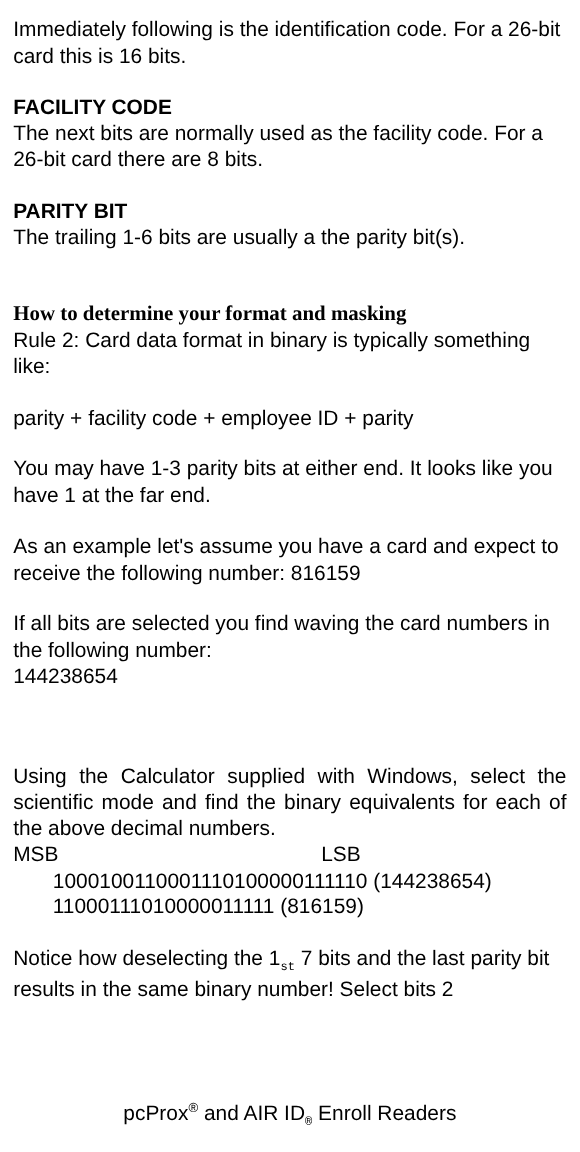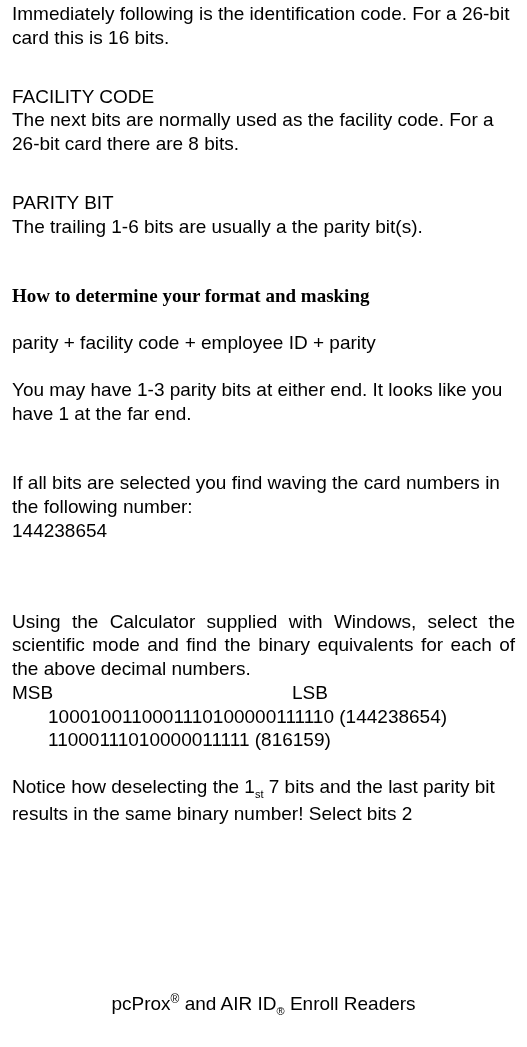--- a/index.html
+++ b/index.html
@@ -12,85 +12,87 @@
       height: 1047px;
       background: #ffffff;
       font-family: Arial, Helvetica, sans-serif;
       font-size: 19px;
       color: #000000;
       padding: 0 12px;
       position: relative;
       line-height: 1.25;
     }
     .content {
-      padding-top: 2px;
+      padding-top: 16px;
     }
     p {
       margin: 0;
     }
     .gap {
       height: 23px;
     }
     .section-title {
-      font-weight: normal;
-      margin-top: 12px;
+      font-weight: bold;
     }
     .bold {
       font-weight: bold;
       font-family: Liberation Serif, serif;
     }
     .msb-lsb {
       display: flex;
     }
     .msb {
       width: 280px;
     }
     .binary {
       padding-left: 36px;
     }
     .justify {
       text-align: justify;
       margin-top: 44px;
     }
     .footer {
       position: absolute;
-      bottom: 28px;
+      bottom: 18px;
       width: 100%;
       left: 0;
       text-align: center;
       font-size: 19px;
     }
     .sup {
       font-size: 12px;
       vertical-align: super;
     }
     .sub {
       font-size: 11px;
       vertical-align: sub;
+      font-family: Liberation Mono, monospace;
     }
   </style>
 </head>
 <body>
 
 <div class="content">
   <p>Immediately following is the identification code. For a 26-bit card this is 16 bits.</p>
   <div class="gap"></div>
   <p class="section-title">FACILITY CODE</p>
   <p>The next bits are normally used as the facility code. For a 26-bit card there are 8 bits.</p>
   <div class="gap"></div>
   <p class="section-title">PARITY BIT</p>
   <p>The trailing 1-6 bits are usually a the parity bit(s).</p>
   <div class="gap"></div>
   <div class="gap"></div>
   <p class="bold">How to determine your format and masking</p>
+  <p>Rule 2: Card data format in binary is typically something like:</p>
   <div class="gap"></div>
   <p>parity + facility code + employee ID + parity</p>
   <div class="gap"></div>
   <p>You may have 1-3 parity bits at either end. It looks like you have 1 at the far end.</p>
   <div class="gap"></div>
+  <p>As an example let's assume you have a card and expect to receive the following number: 816159</p>
   <div class="gap"></div>
   <p>If all bits are selected you find waving the card numbers in the following number:</p>
   <p>144238654</p>
   <div class="gap"></div>
   <p class="justify">Using the Calculator supplied with Windows, select the scientific mode and find the binary equivalents for each of the above decimal numbers.</p>
   <div class="msb-lsb">
     <span class="msb">MSB</span>
     <span>LSB</span>
   </div>
   <p class="binary">1000100110001110100000111110 (144238654)</p>

